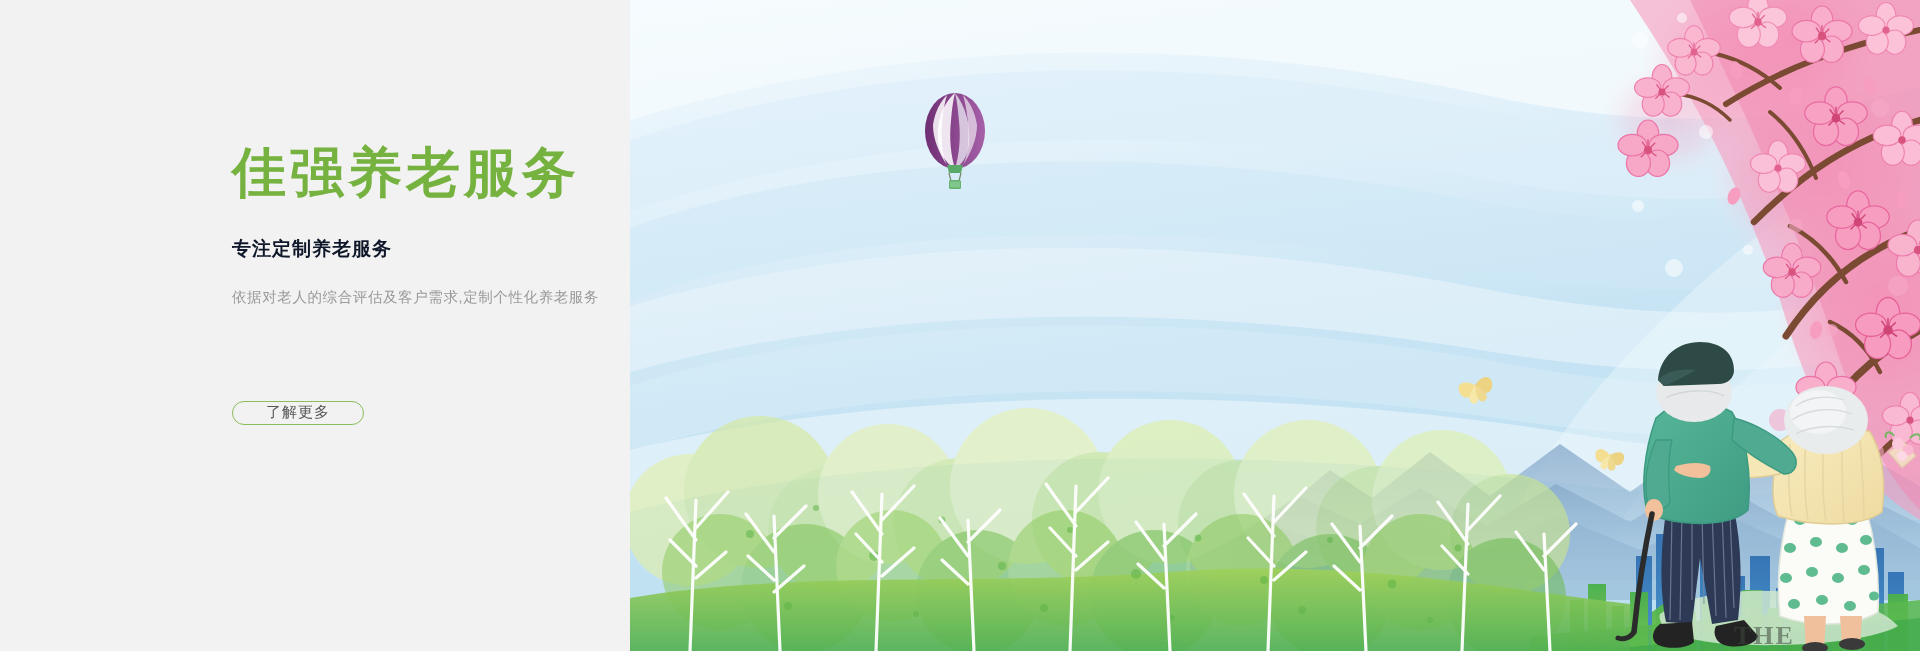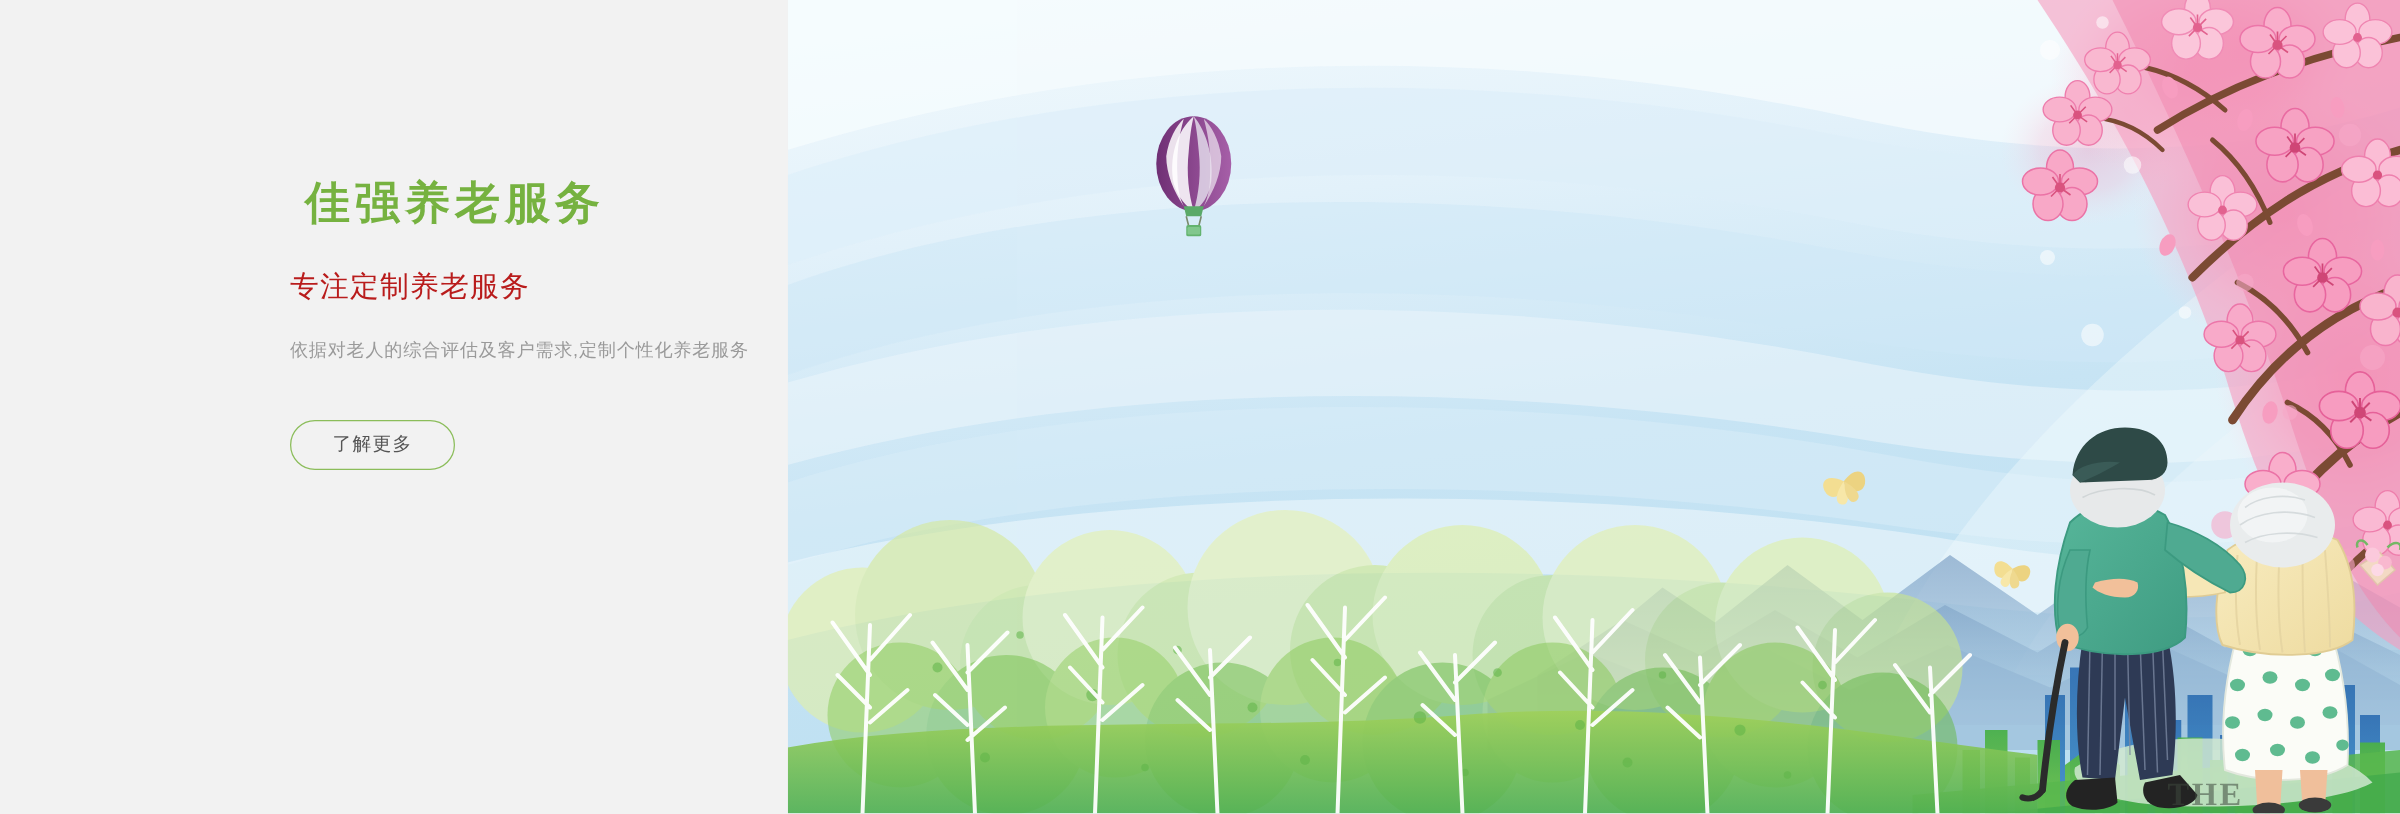--- a/index.html
+++ b/index.html
@@ -6,36 +6,36 @@
   body{
     width:1920px;height:651px;overflow:hidden;
     background:#f2f2f2;
     font-family:"Liberation Sans","DejaVu Sans",sans-serif;
   }
   .stage{position:relative;width:1920px;height:651px;overflow:hidden;background:#f2f2f2;}
 
   
   .copy{position:absolute;left:232px;top:140px;width:620px;z-index:40;}
   .headline{
-    font-size:36px;line-height:1.22;font-weight:700;letter-spacing:4px;
-    color:#76b240;margin:0 0 30px 12px;white-space:nowrap;
+    font-size:54px;line-height:1.22;font-weight:700;letter-spacing:4px;
+    color:#76b240;margin:0 0 30px 0;white-space:nowrap;
   }
   .subhead{
-    font-size:23px;font-weight:400;letter-spacing:1px;color:#b91c1c;
+    font-size:19px;font-weight:700;letter-spacing:1px;color:#0f172a;
     margin:0 0 26px 0;white-space:nowrap;
   }
   .desc{
     font-size:14.5px;letter-spacing:.6px;color:#9a9a9a;font-weight:400;
     margin:0 0 46px 0;white-space:nowrap;
   }
   .cta{
     display:inline-flex;align-items:center;justify-content:center;
-    width:132px;height:40px;border:1px solid #8bbd5a;border-radius:22px;
+    width:132px;height:24px;border:1px solid #8bbd5a;border-radius:22px;
     color:#555;font-size:15px;letter-spacing:1px;background:transparent;
-    cursor:pointer;box-sizing:border-box;
+    cursor:pointer;box-sizing:border-box;margin-top:48px;
   }
 
   
   .art{
     position:absolute;top:0;right:0;width:1290px;height:651px;overflow:hidden;
     
     -webkit-mask-image:radial-gradient(ellipse 1360px 1000px at 96% 46%, #000 0 99.0%, transparent 99.4%);
     mask-image:radial-gradient(ellipse 1360px 1000px at 96% 46%, #000 0 99.0%, transparent 99.4%);
   }
   .art svg{display:block;width:1290px;height:651px;}

